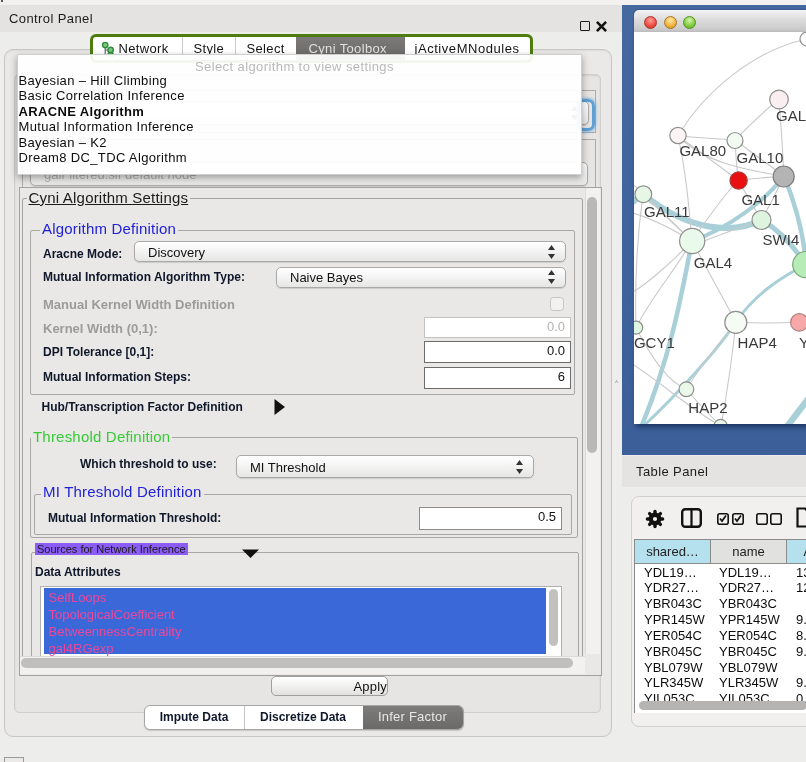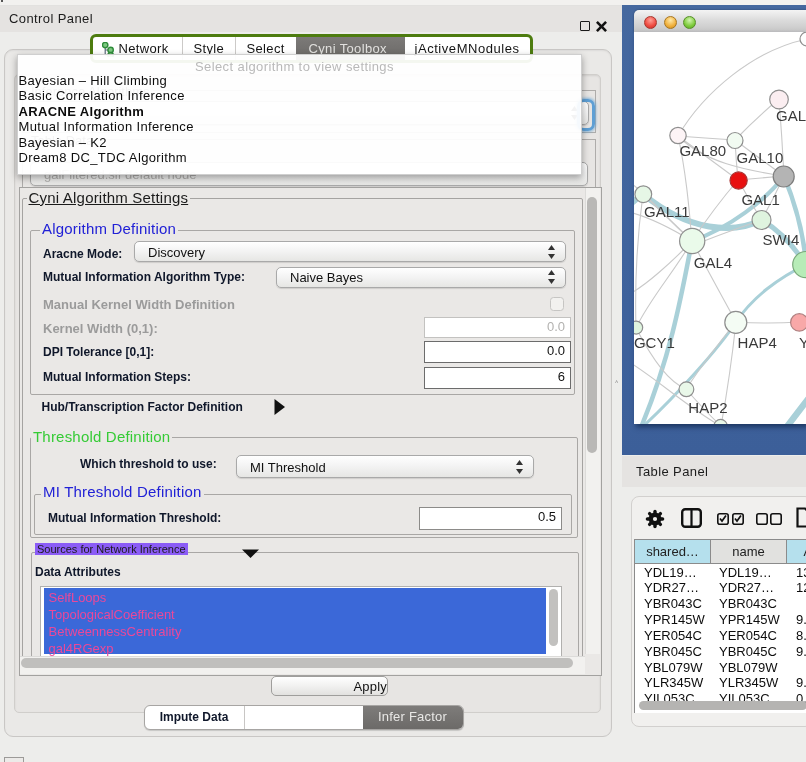--- a/index.html
+++ b/index.html
@@ -134,20 +134,21 @@
 <div class="abs" style="left:20px;top:656px;width:565px;height:17px;background:#f2f1ef;border-top:1px solid #dcdbd9;"></div>
 <div class="abs" style="left:21px;top:657.5px;width:552px;height:10px;background:#c0bfbd;border-radius:5px;"></div>
 
 <div class="abs" style="left:271px;top:676px;width:67px;height:18px;border:1px solid #9f9e9c;border-radius:5px;
      background:linear-gradient(#ffffff,#f1f1f0 50%,#e2e1df);text-align:right;padding-left:48px;">
   <span style="font-size:13px;color:#111;line-height:18px;letter-spacing:0.2px;">Apply</span>
 </div>
 
 <div class="abs" style="left:143.5px;top:705px;width:318px;height:22.5px;background:#ffffff;border:1px solid #a7a5a3;border-radius:6px;overflow:hidden;box-shadow:0 1px 1px rgba(0,0,0,0.15);">
   <div class="abs" style="left:0;top:0;width:99px;height:100%;text-align:center;border-right:1px solid #c8c6c4;"><span class="lbl" style="line-height:22px;">Impute Data</span></div>
+  <div class="abs" style="left:100px;top:0;width:117px;height:100%;text-align:center;"><span class="lbl" style="line-height:22px;">Discretize Data</span></div>
   <div class="abs" style="left:218px;top:0;width:100px;height:100%;text-align:center;background:linear-gradient(#7e7c7a,#6c6a68);">
     <span style="font-size:13px;letter-spacing:0.2px;color:#e9e8e6;line-height:22px;">Infer Factor</span></div>
 </div>
 
 <div class="abs" style="left:89.5px;top:33.5px;width:437px;height:23px;background:#ffffff;border:3px solid #4d7c0f;border-radius:6px;overflow:hidden;">
   <div class="abs" style="left:0;top:0;width:89px;height:100%;border-right:1px solid #cccac8;"></div>
   <div class="abs" style="left:90px;top:0;width:52px;height:100%;border-right:1px solid #cccac8;"></div>
   <div class="abs" style="left:143px;top:0;width:59px;height:100%;"></div>
   <div class="abs" style="left:203px;top:0;width:109px;height:100%;background:linear-gradient(#7c7a78,#6a6866);"></div>
   <div class="abs" style="left:26px;top:4px;font-size:13px;letter-spacing:0.35px;color:#141414;">Network</div>

